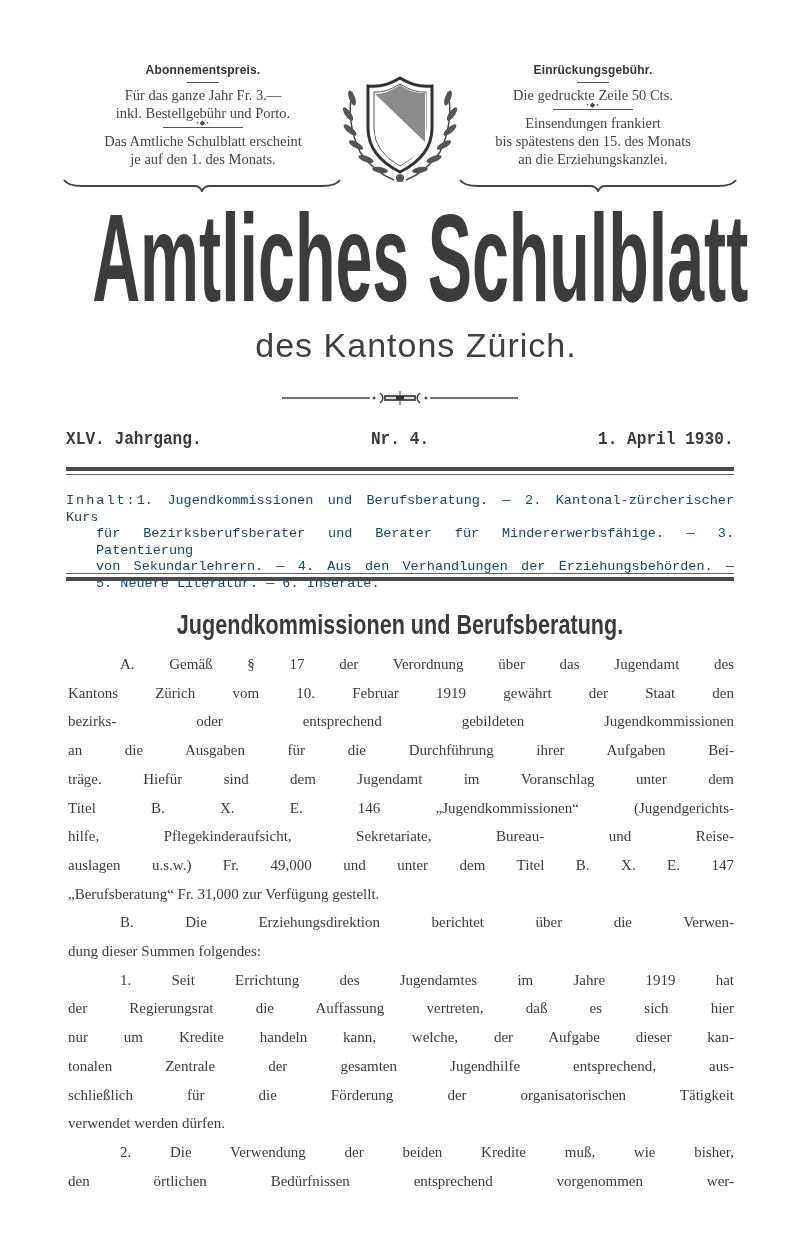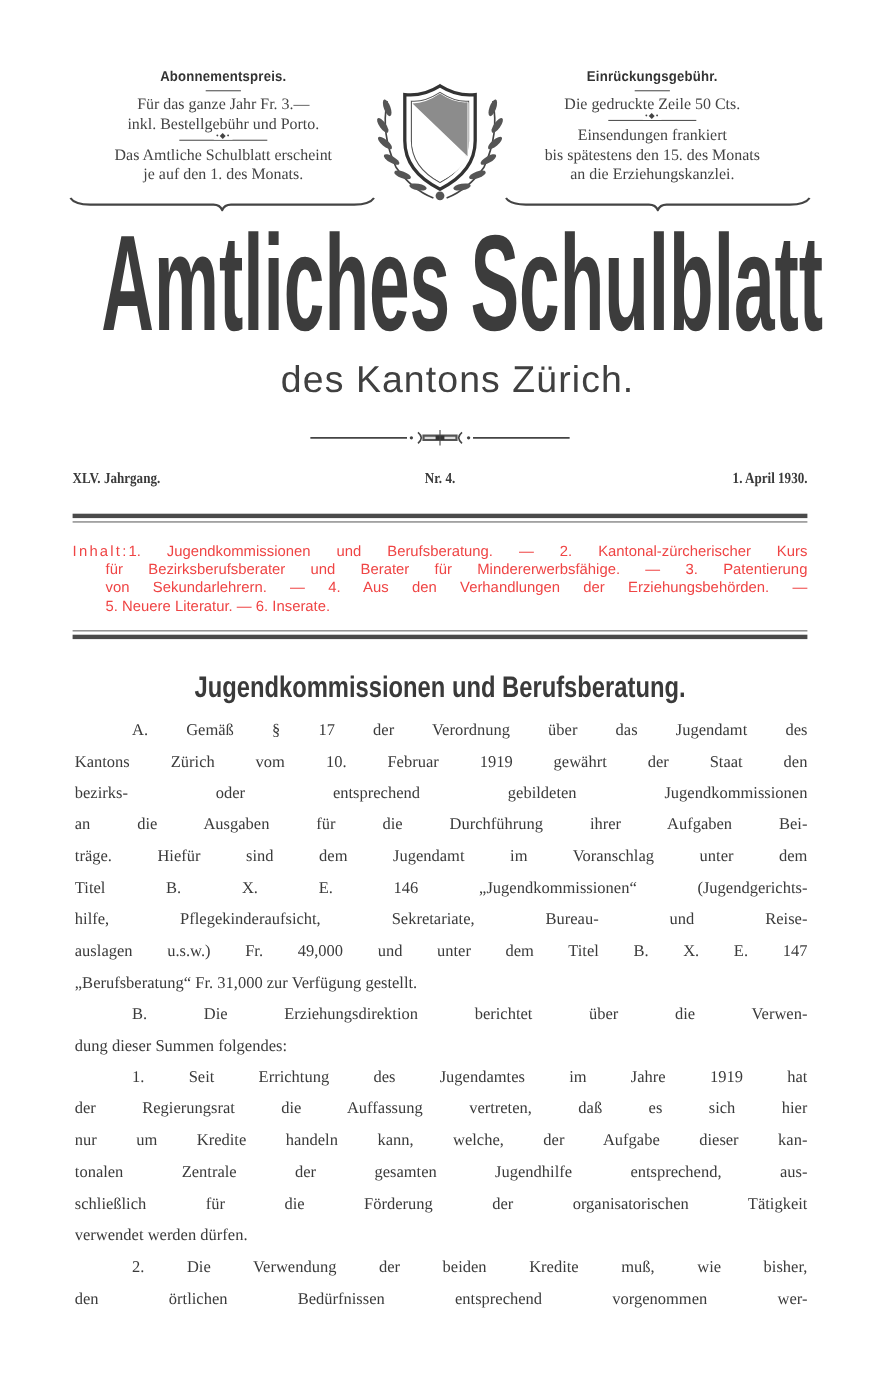--- a/index.html
+++ b/index.html
@@ -17,34 +17,34 @@
   .hbox .orn::after { content:"•◆•"; position:absolute; left:50%; top:-5px; transform:translateX(-50%); font-size:7px; background:#fff; padding:0 2px; color:#444; letter-spacing:1px; }
   .brace { position:absolute; top:178px; width:280px; height:14px; }
 
   .crest { position:absolute; left:338px; top:72px; width:124px; height:118px; }
   .masthead-wrap { position:absolute; left:0; top:206px; width:800px; height:110px; display:flex; justify-content:center;margin-left:20px; }
   .masthead-wrap span { font-family:"Liberation Sans", sans-serif; font-weight:bold; font-size:124px; line-height:104px; color:#3c3c3c; display:inline-block; transform:scaleX(0.535); transform-origin:center center; white-space:nowrap; }
   .subhead { position:absolute; left:16px; top:326px; width:800px; text-align:center; font-family:"Liberation Sans", sans-serif; font-size:34px; color:#404040; letter-spacing:1px; }
 
   .ornament { position:absolute; left:282px; top:390px; width:236px; height:16px; }
 
-  .issue-row { position:absolute; left:66px; top:428px; width:668px; height:28px; font-family:Liberation Serif, serif; font-weight:bold; font-size:14px; color:#3a3a3a; }
+  .issue-row { position:absolute; left:66px; top:428px; width:668px; height:28px; font-family:Liberation Mono, monospace; font-weight:bold; font-size:19px; color:#3a3a3a; }
   .issue-row span { position:absolute; top:0; display:inline-block; transform:scaleX(0.85); transform-origin:left top; white-space:nowrap; }
   .issue-row .c { left:50%; transform:translateX(-50%) scaleX(0.85); transform-origin:center top; }
   .issue-row .r { right:0; transform:scaleX(0.85); transform-origin:right top; }
 
   .double-rule { position:absolute; left:66px; width:668px; }
   .double-rule .thick { height:4px; background:#4a4a4a; }
   .double-rule .thin { height:1px; background:#666; }
   .dr1 { top:467px; }
   .dr1 .thin { margin-top:3px; }
   .dr2 { top:573px; }
   .dr2 .thin { margin-bottom:3px; }
 
-  .contents { position:absolute; left:66px; top:493px; width:668px; font-family:Liberation Sans, sans-serif; font-size:13.5px; line-height:16.5px; color:#ef4444; }
+  .contents { position:absolute; left:66px; top:493px; width:668px; font-family:Liberation Mono, monospace; font-size:13.5px; line-height:16.5px; color:#0c4a6e; }
   .contents .label { letter-spacing:2px; }
   .contents .indent { padding-left:30px; display:block; text-align:justify; text-align-last:justify; }
   .contents .last { padding-left:30px; display:block; }
 
   .section-title { position:absolute; left:0; top:610px; width:800px; text-align:center; }
   .section-title span { display:inline-block; font-family:"Liberation Sans", sans-serif; font-weight:bold; font-size:27px; color:#3a3a3a; transform:scaleX(0.8); white-space:nowrap; }
 
   .body-text { position:absolute; left:68px; top:650px; width:666px; font-family:"Liberation Serif", serif; font-size:15px; line-height:28.7px; color:#3b3b3b; }
   .body-text .ln { display:block; text-align:justify; text-align-last:justify; white-space:nowrap; overflow:hidden; }
   .body-text .ln.end { text-align-last:left; }

